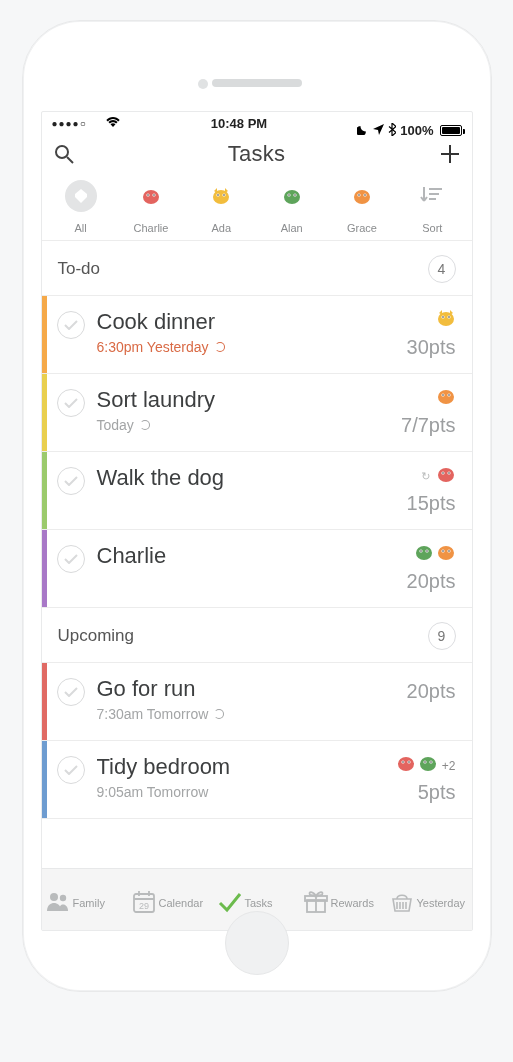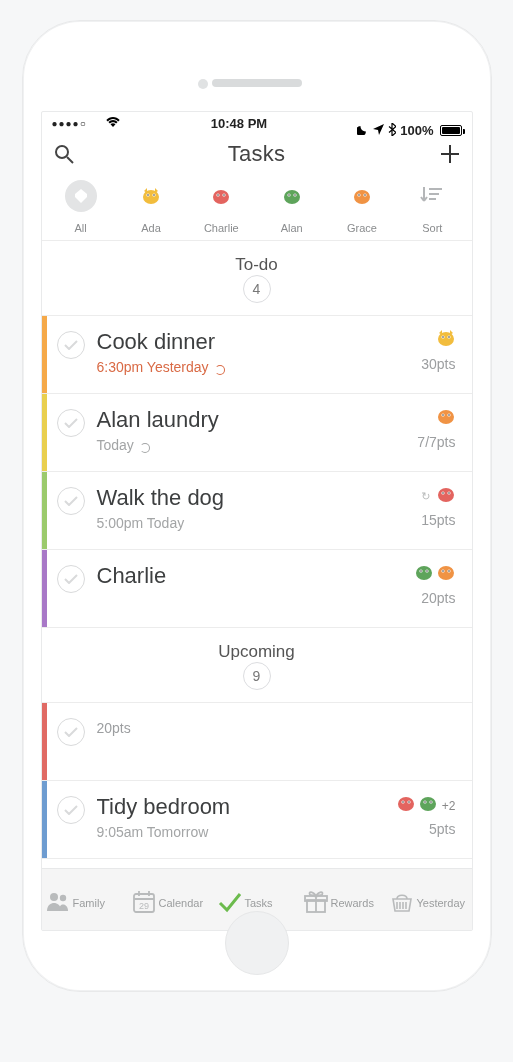--- a/index.html
+++ b/index.html
@@ -115,21 +115,21 @@
   .fchip .avatar.emoji { font-size: 26px; }
   .sort-icn, .shuffle-icn {
     width:32px; height:32px; display:flex; align-items:center; justify-content:center;
     color:#b4b6b8;
   }
   
   .section-head {
     display:flex; align-items:center;
     padding: 14px 16px 12px;
     border-bottom: 1px solid #ececec;
-    color:#555; font-size: 17px; flex-direction: column;
+    color:#555; font-size: 17px;
   }
   .section-head .spacer { flex:1; }
   .count-badge {
     width: 28px; height: 28px;
     border: 1px solid #dcdde0;
     border-radius: 50%;
     display:flex; align-items:center; justify-content:center;
     font-size: 14px; color:#777;
   }
   
@@ -149,33 +149,33 @@
     width: 28px; height: 28px;
     border: 1.5px solid #d9dadb;
     border-radius: 50%;
     margin: 2px 12px 0 2px;
     display:flex; align-items:center; justify-content:center;
     color:#d9dadb;
     flex-shrink:0;
   }
   .task .main { flex:1; min-width:0; }
   .tname { font-size: 22px; color:#3d3f40; font-weight: 400; }
-  .tsub { font-size: 14px; color:#a3a5a6; margin-top: 4px; display:flex; align-items:flex-end; gap:6px;}
+  .tsub { font-size: 14px; color:#a3a5a6; margin-top: 4px; display:flex; align-items:center; gap:6px;}
   .tsub.overdue { color:#d96a45; }
   .refresh-dot {
     width:10px; height:10px;
     border:1.3px solid currentColor;
     border-radius:50%;
     border-left-color: transparent;
     display:inline-block;
   }
   .task .right { text-align:right; display:flex; flex-direction:column; align-items:flex-end; gap:4px;}
   .assignees { display:flex; gap:2px; font-size: 18px; align-items:center;}
   .plus-n { font-size: 12px; color:#888; margin-left:2px;}
-  .pts { font-size: 14px; color:#9c9ea0; }
+  .pts { font-size: 20px; color:#9c9ea0;margin-left:6px; }
   .recur-small { font-size:11px; color:#b8baba; margin-right:3px;}
   
   .tabbar {
     margin-top:auto;
     height: 62px;
     background:#f5f5f5;
     border-top:1px solid #e7e8e9;
     display:flex;
     justify-content: space-around;
     padding-top: 6px;
@@ -257,42 +257,42 @@
        <div class="avatar">
             <svg viewBox="0 0 16 16">
               <path d="M8 15 L2 9 V6 L8 1 L14 6 V9 Z" fill="#fff"></path>
             </svg>
           </div>
        <span>All</span>
      </div>
         <div class="fchip ">
        <div class="avatar emoji">
             <svg class="critter" width="30" height="27" viewBox="0 0 20 18">
+    <ellipse cx="10" cy="10" rx="8" ry="7" fill="#e3645f"></ellipse>
+    <circle cx="7" cy="8" r="1.6" fill="#fff"></circle>
+              <circle cx="13" cy="8" r="1.6" fill="#fff"></circle>
+    <circle cx="7" cy="8" r="0.8" fill="#333"></circle>
+              <circle cx="13" cy="8" r="0.8" fill="#333"></circle>
+
+  </svg>
+          </div>
+       <span>Charlie</span>
+     </div>
+        <div class="fchip ">
+       <div class="avatar emoji">
+            <svg class="critter" width="30" height="27" viewBox="0 0 20 18">
     <ellipse cx="10" cy="10" rx="8" ry="7" fill="#f2bd3d"></ellipse>
     <circle cx="7" cy="8" r="1.6" fill="#fff"></circle>
               <circle cx="13" cy="8" r="1.6" fill="#fff"></circle>
     <circle cx="7" cy="8" r="0.8" fill="#333"></circle>
               <circle cx="13" cy="8" r="0.8" fill="#333"></circle>
     <path d="M3 4 L6 1 L6 6 Z M17 4 L14 1 L14 6 Z" fill="#f2bd3d"></path>
   </svg>
           </div>
        <span>Ada</span>
-     </div>
-        <div class="fchip ">
-       <div class="avatar emoji">
-            <svg class="critter" width="30" height="27" viewBox="0 0 20 18">
-    <ellipse cx="10" cy="10" rx="8" ry="7" fill="#e3645f"></ellipse>
-    <circle cx="7" cy="8" r="1.6" fill="#fff"></circle>
-              <circle cx="13" cy="8" r="1.6" fill="#fff"></circle>
-    <circle cx="7" cy="8" r="0.8" fill="#333"></circle>
-              <circle cx="13" cy="8" r="0.8" fill="#333"></circle>
-
-  </svg>
-          </div>
-       <span>Charlie</span>
      </div>
         <div class="fchip ">
        <div class="avatar emoji">
             <svg class="critter" width="30" height="27" viewBox="0 0 20 18">
     <ellipse cx="10" cy="10" rx="8" ry="7" fill="#5ea45b"></ellipse>
     <circle cx="7" cy="8" r="1.6" fill="#fff"></circle>
               <circle cx="13" cy="8" r="1.6" fill="#fff"></circle>
     <circle cx="7" cy="8" r="0.8" fill="#333"></circle>
               <circle cx="13" cy="8" r="0.8" fill="#333"></circle>
 
@@ -358,21 +358,21 @@
     </div>
   </div>
         <div class="task">
     <div class="stripe c-yellow"></div>
     <div class="check">
       <svg width="14" height="10" viewBox="0 0 14 10">
               <path d="M1 5 L5 9 L13 1" stroke="#d9dadb" stroke-width="2" fill="none"></path>
             </svg>
     </div>
     <div class="main">
-      <div class="tname">Alan laundry</div>
+      <div class="tname">Sort laundry</div>
       <div class="tsub ">Today <span class="refresh-dot"></span></div>
     </div>
     <div class="right">
       <div class="assignees">
               <span><svg class="critter" width="18" height="16.2" viewBox="0 0 20 18">
     <ellipse cx="10" cy="10" rx="8" ry="7" fill="#f09344"></ellipse>
     <circle cx="7" cy="8" r="1.6" fill="#fff"></circle>
                   <circle cx="13" cy="8" r="1.6" fill="#fff"></circle>
     <circle cx="7" cy="8" r="0.8" fill="#333"></circle>
                   <circle cx="13" cy="8" r="0.8" fill="#333"></circle>
@@ -384,21 +384,20 @@
   </div>
         <div class="task">
     <div class="stripe c-green"></div>
     <div class="check">
       <svg width="14" height="10" viewBox="0 0 14 10">
               <path d="M1 5 L5 9 L13 1" stroke="#d9dadb" stroke-width="2" fill="none"></path>
             </svg>
     </div>
     <div class="main">
       <div class="tname">Walk the dog</div>
-      <div class="tsub ">5:00pm Today</div>
     </div>
     <div class="right">
       <div class="assignees">
               <span class="recur-small">↻</span>
               <span><svg class="critter" width="18" height="16.2" viewBox="0 0 20 18">
     <ellipse cx="10" cy="10" rx="8" ry="7" fill="#e3645f"></ellipse>
     <circle cx="7" cy="8" r="1.6" fill="#fff"></circle>
                   <circle cx="13" cy="8" r="1.6" fill="#fff"></circle>
     <circle cx="7" cy="8" r="0.8" fill="#333"></circle>
                   <circle cx="13" cy="8" r="0.8" fill="#333"></circle>
@@ -448,20 +447,24 @@
       <span class="spacer"></span>
       <span class="count-badge">9</span>
     </div>
     <div id="upcoming-list">
         <div class="task">
     <div class="stripe c-red"></div>
     <div class="check">
       <svg width="14" height="10" viewBox="0 0 14 10">
               <path d="M1 5 L5 9 L13 1" stroke="#d9dadb" stroke-width="2" fill="none"></path>
             </svg>
+    </div>
+    <div class="main">
+      <div class="tname">Go for run</div>
+      <div class="tsub ">7:30am Tomorrow <span class="refresh-dot"></span></div>
     </div>
     <div class="right">
       <div class="assignees"></div>
       <div class="pts">20pts</div>
     </div>
   </div>
         <div class="task">
     <div class="stripe c-blue"></div>
     <div class="check">
       <svg width="14" height="10" viewBox="0 0 14 10">

